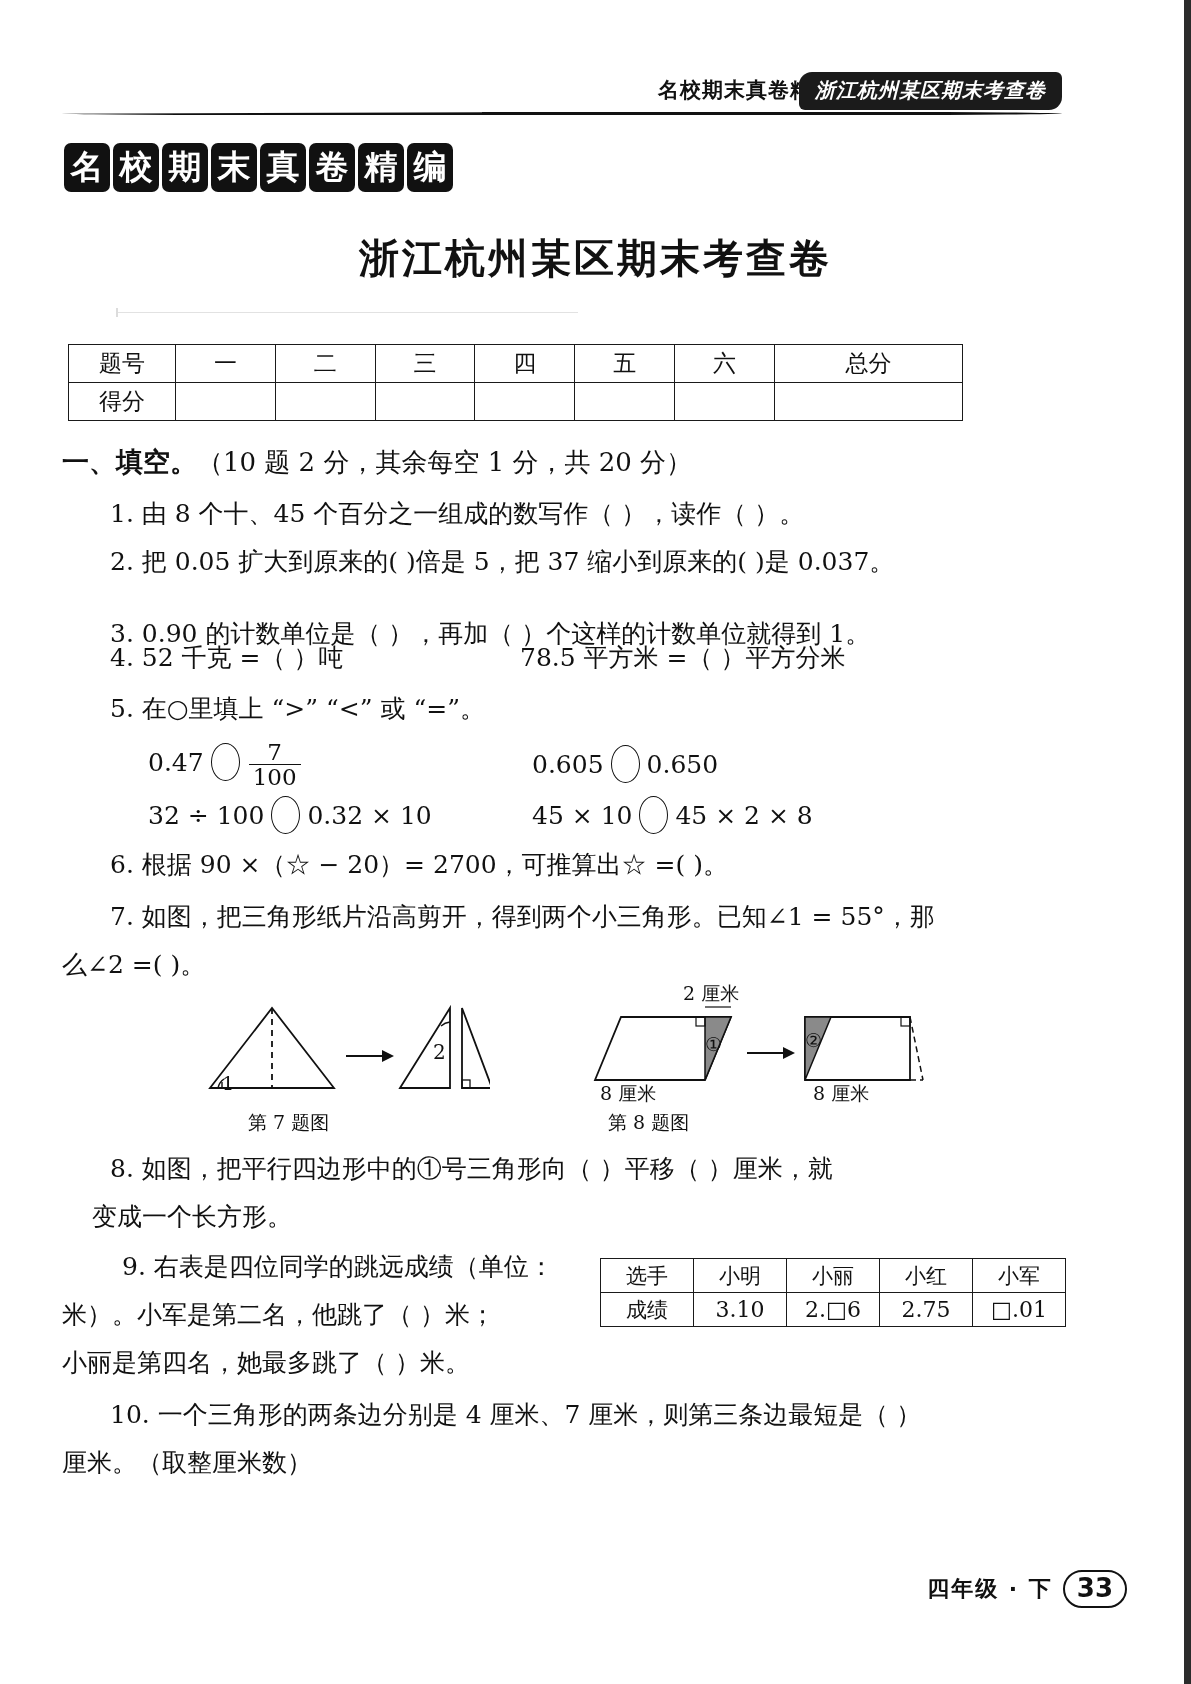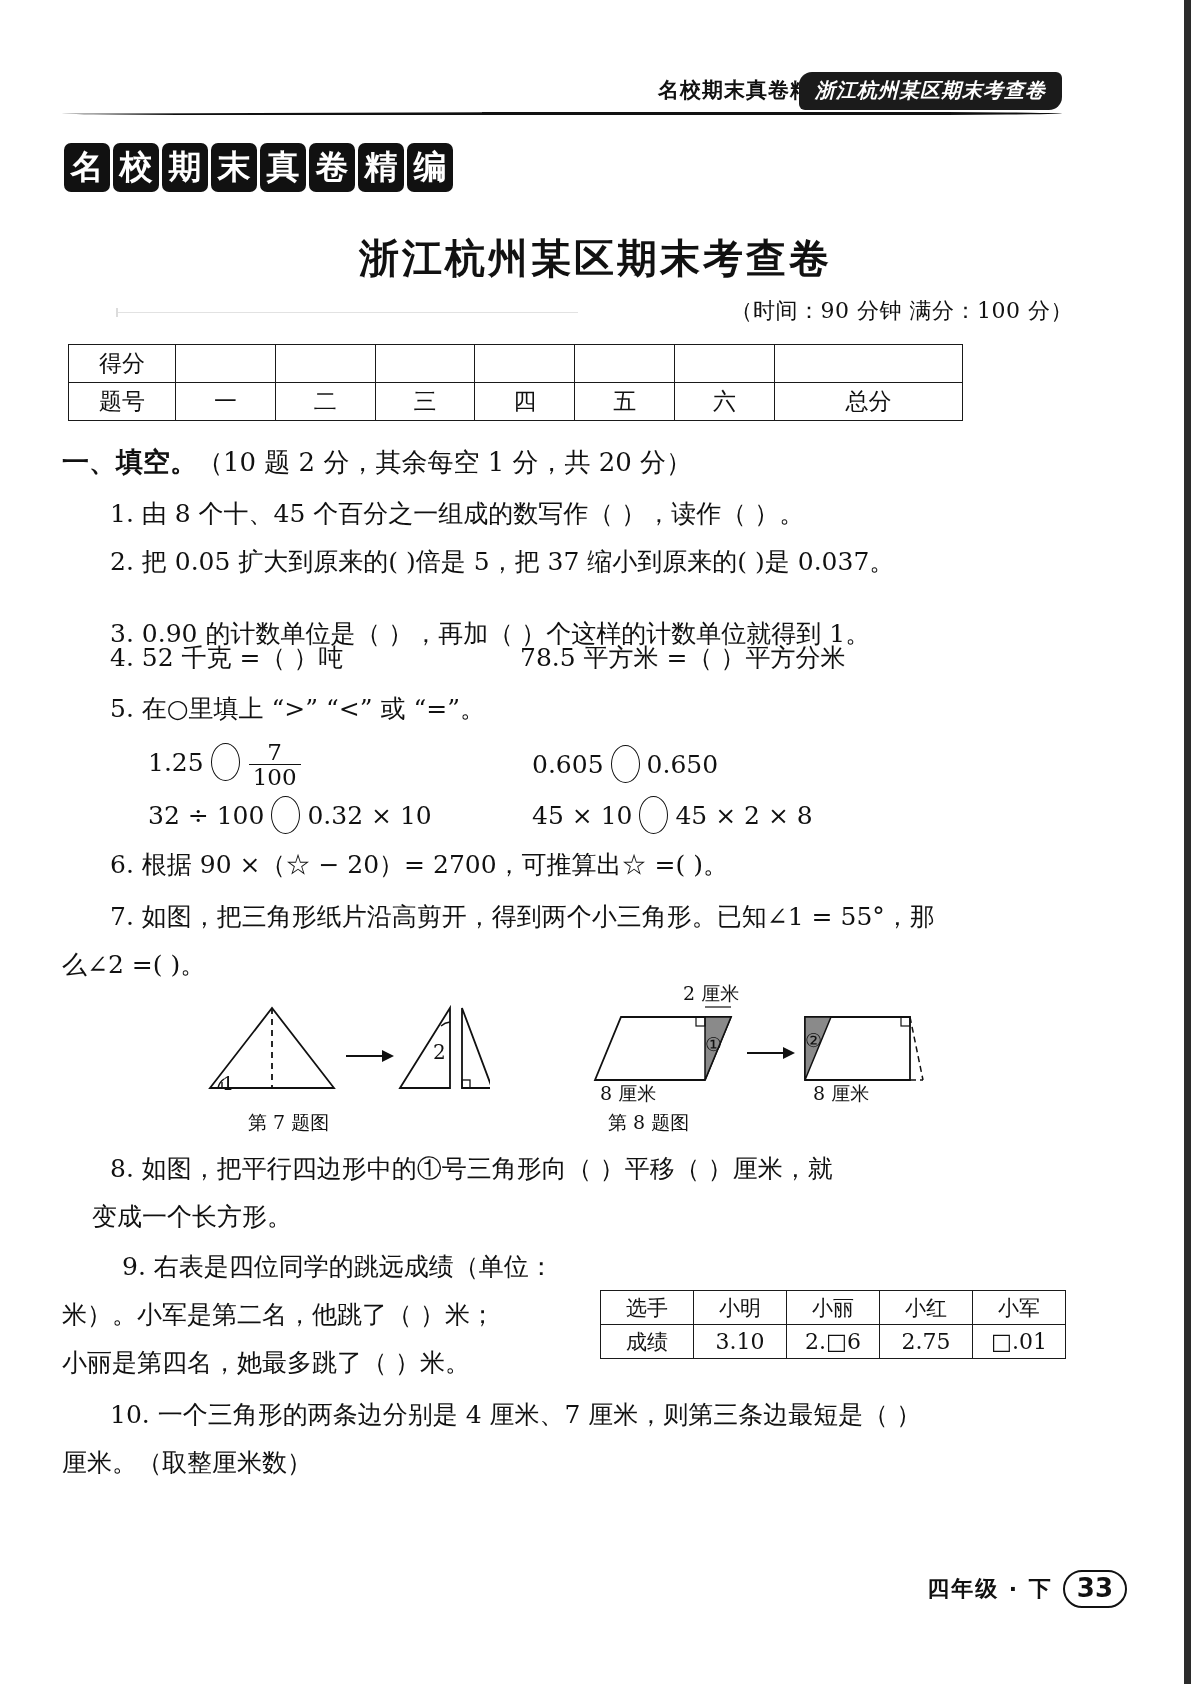--- a/index.html
+++ b/index.html
@@ -135,21 +135,20 @@
     position:absolute;
     font-size:19px;
     text-align:left;
     white-space:nowrap;
   }
 
   
   .q9table {
     position:absolute; left:600px; top:1258px;
     border-collapse:collapse;
-    margin-top:32px;
   }
   .q9table td {
     border:1.5px solid #1a1a1a;
     height:33px;
     min-width:78px;
     text-align:center; vertical-align:middle;
     font-size:22px;
     padding:0 7px;
     white-space:nowrap;
   }
@@ -190,64 +189,63 @@
     <span>期</span>
     <span>末</span>
     <span>真</span>
     <span>卷</span>
     <span>精</span>
     <span>编</span>
   </div>
 
   <div class="maintitle">浙江杭州某区期末考查卷</div>
   <div class="faintline"></div>
-  <div class="timeline">（时间：90 分钟    满分：100 分）</div>
 
   <table class="scoretable">
     <tbody>
         <tr>
-      <td class="lbl">得分</td>
-      <td></td>
-      <td></td>
-      <td></td>
-      <td></td>
-      <td></td>
-      <td></td>
-      <td></td>
-    </tr>
-    <tr>
       <td class="lbl">题号</td>
       <td>一</td>
       <td>二</td>
       <td>三</td>
       <td>四</td>
       <td>五</td>
       <td>六</td>
       <td>总分</td>
     </tr>
+    <tr>
+      <td class="lbl">得分</td>
+      <td></td>
+      <td></td>
+      <td></td>
+      <td></td>
+      <td></td>
+      <td></td>
+      <td></td>
+    </tr>
   </tbody>
     </table>
 
   <div class="sect" style="top:444px;">
     <span class="bigcn">一、填空。</span><span>（10 题 2 分，其余每空 1 分，共 20 分）</span>
   </div>
 
   <div class="q" style="left:110px; top:497px;">1. 由 8 个十、45 个百分之一组成的数写作（           ），读作（                ）。</div>
 
   <div class="q" style="left:110px; top:545px;">2. 把 0.05 扩大到原来的(          )倍是 5，把 37 缩小到原来的(          )是 0.037。</div>
 
   <div class="q" style="left:110px; top:593px;margin-top:24px;">3. 0.90 的计数单位是（        ），再加（        ）个这样的计数单位就得到 1。</div>
 
   <div class="q" style="left:110px; top:641px;">4. 52 千克 =（        ）吨</div>
   <div class="q" style="left:520px; top:641px;">78.5 平方米 =（        ）平方分米</div>
 
   <div class="q" style="left:110px; top:692px;">5. 在○里填上 “&gt;” “&lt;” 或 “=”。</div>
 
   <div class="q2" style="left:148px; top:740px;">
-    <span>1.25</span><span class="opcircle"></span><span class="frac">
+    <span>0.47</span><span class="opcircle"></span><span class="frac">
       <span class="num">7</span>
       <span class="den">100</span>
     </span>
   </div>
   <div class="q2" style="left:532px; top:745px;">
     <span>0.605</span><span class="opcircle"></span><span>0.650</span>
   </div>
 
   <div class="q2" style="left:148px; top:796px;">
     <span>32 ÷ 100</span><span class="opcircle"></span><span>0.32 × 10</span>

